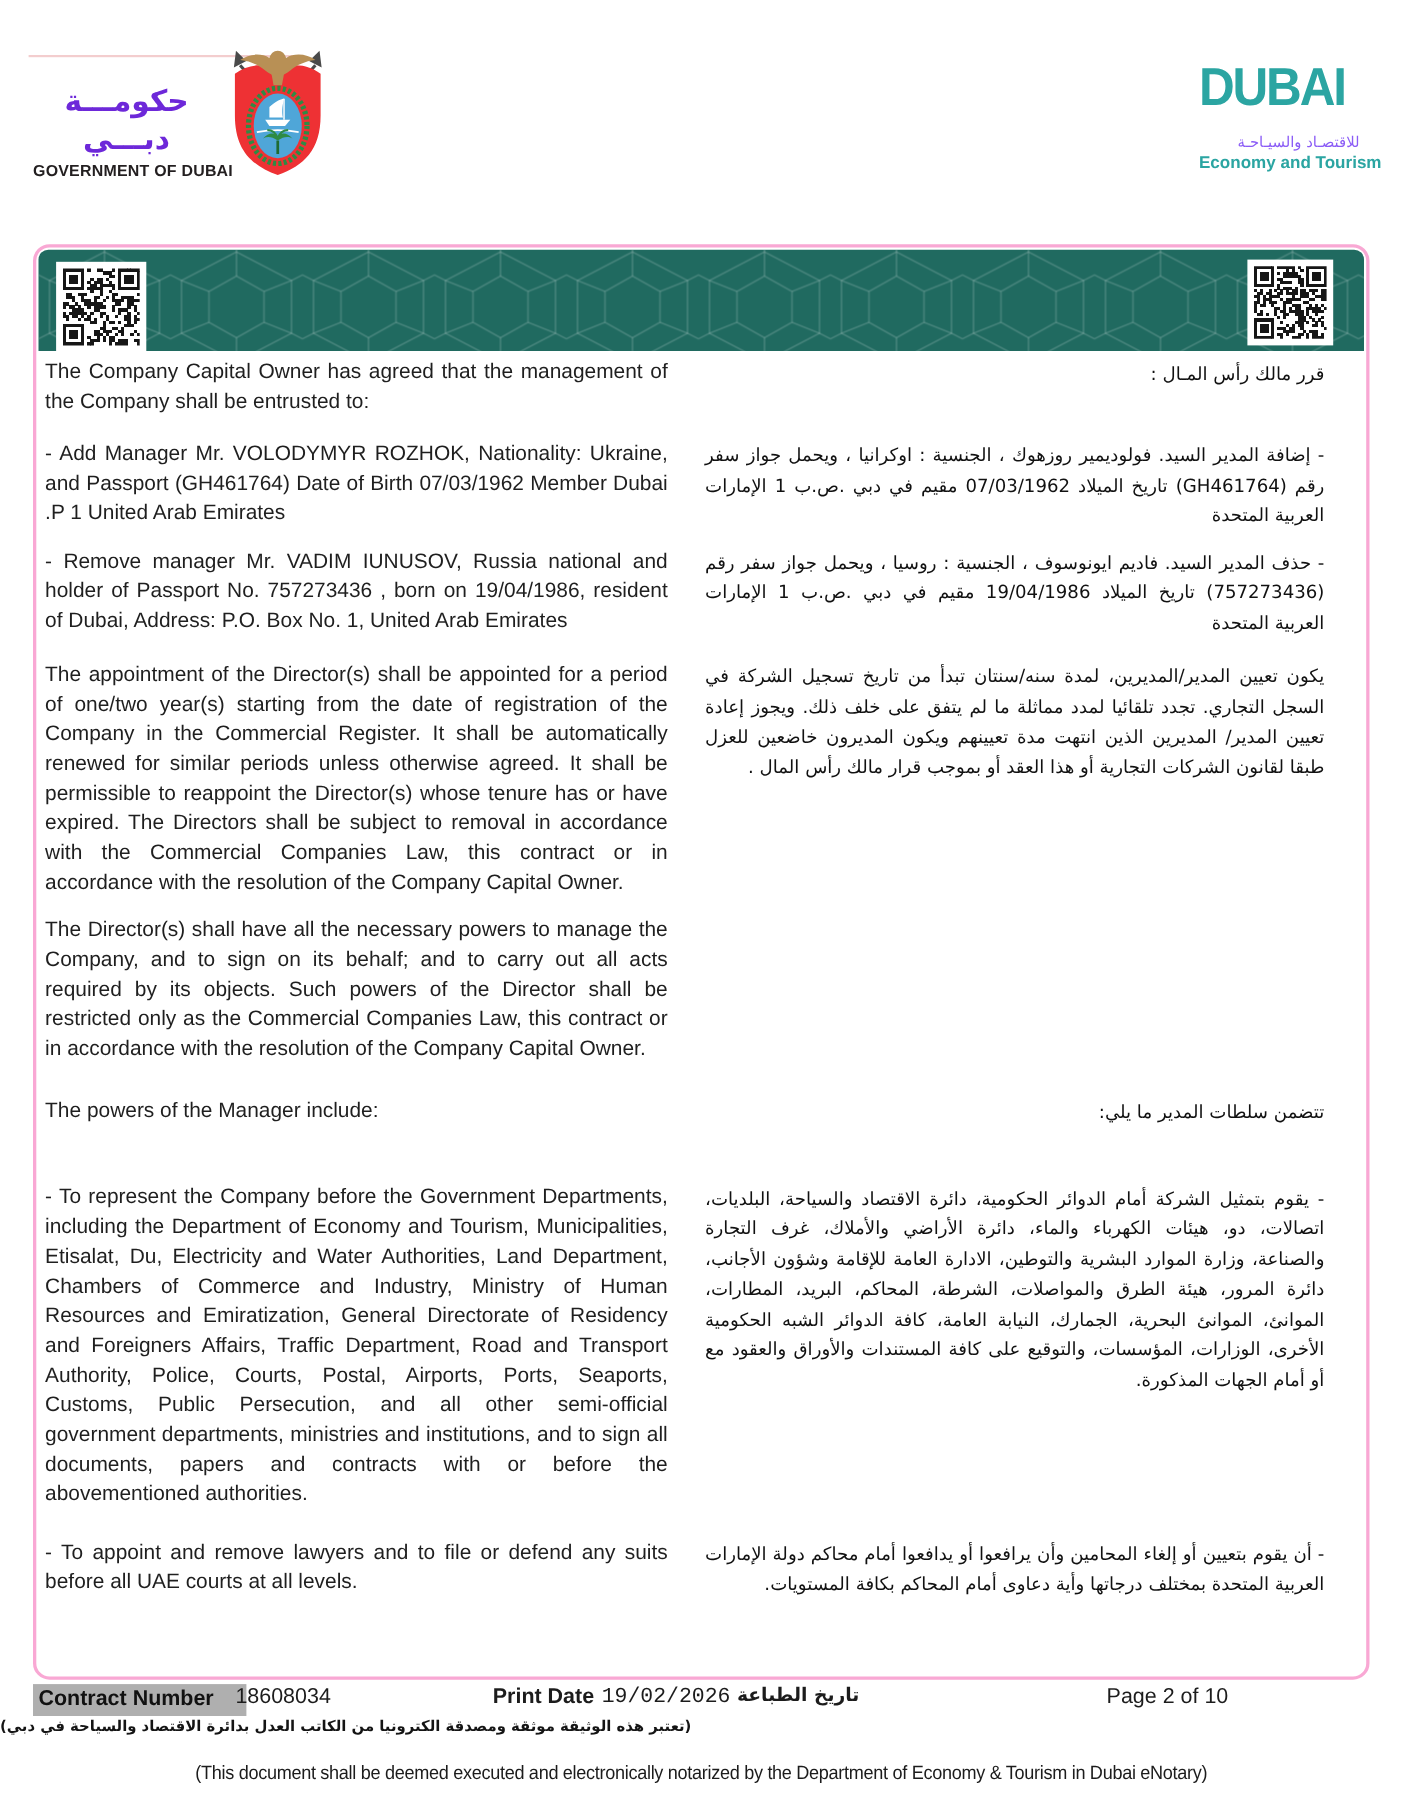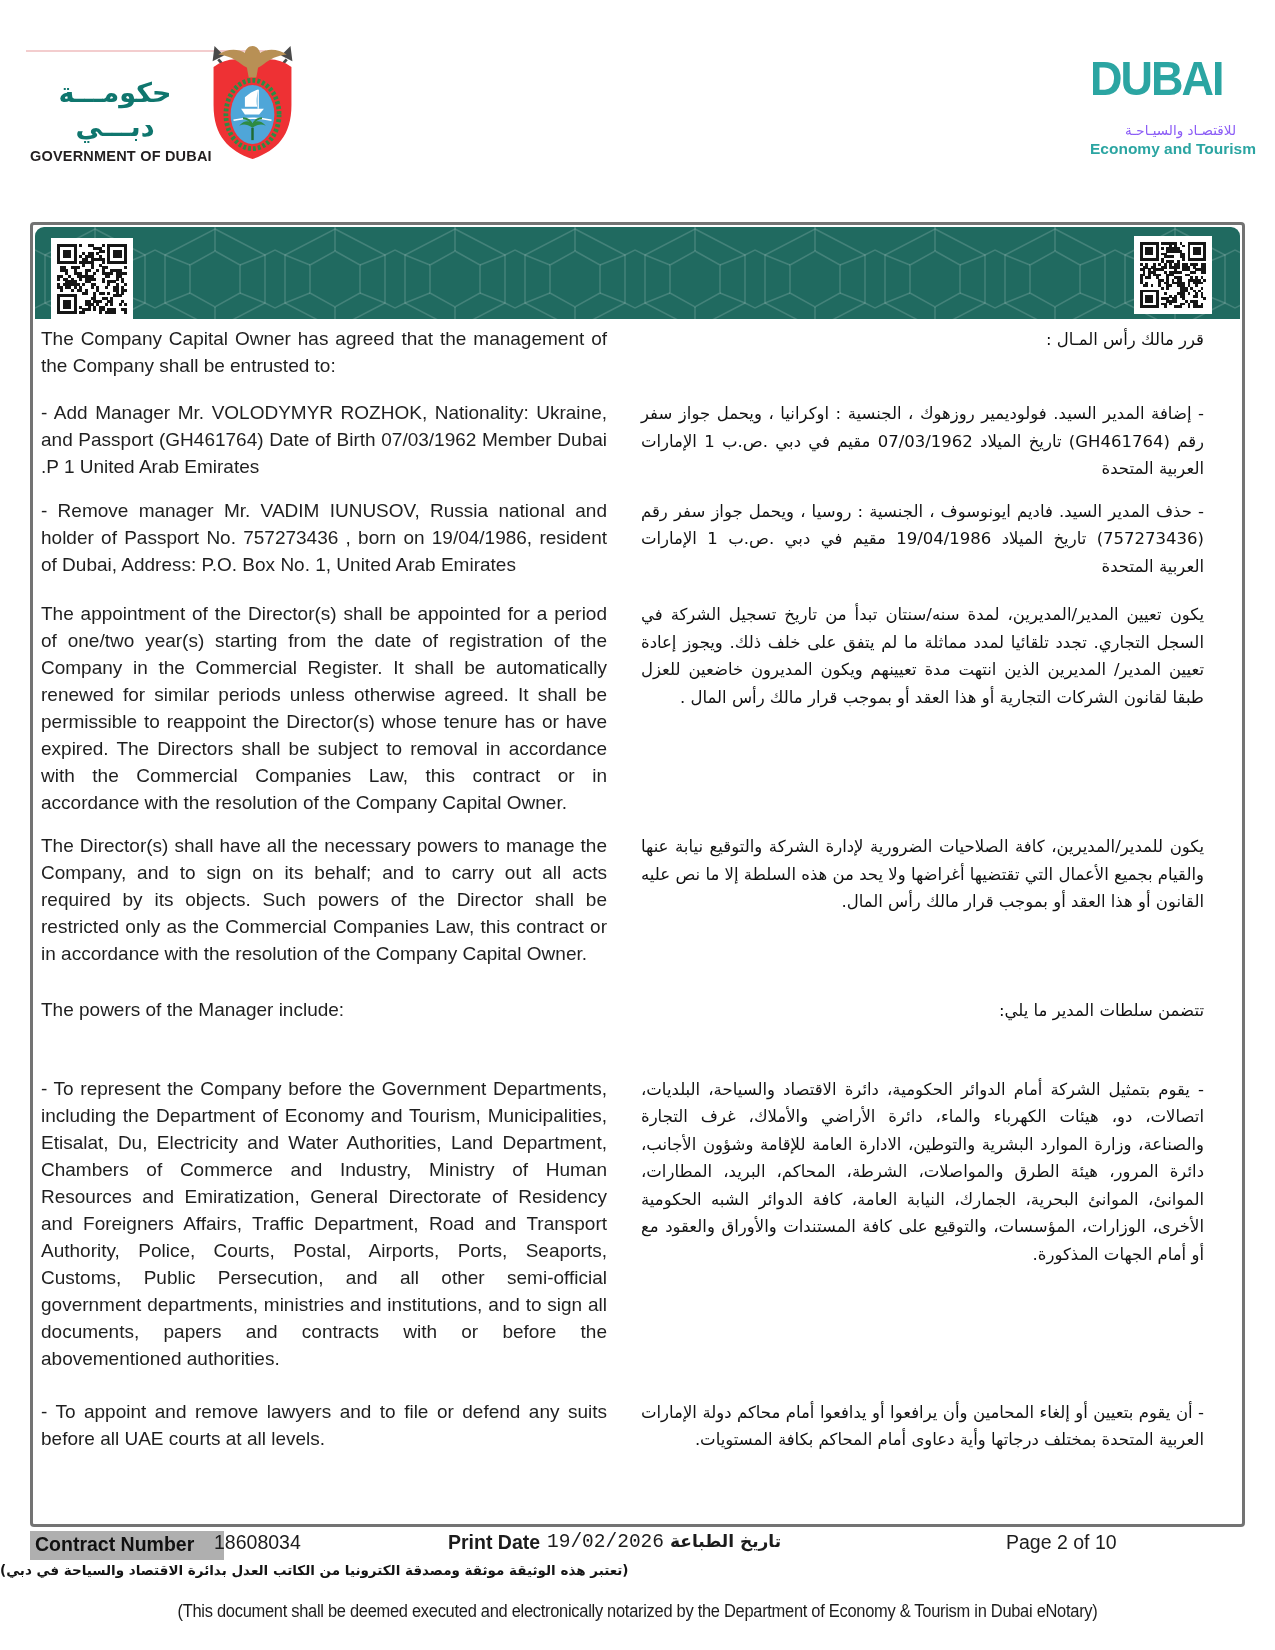--- a/index.html
+++ b/index.html
@@ -4,31 +4,31 @@
 <style>
   html,body{margin:0;padding:0;}
   body{
     width:1275px;height:1650px;background:#ffffff;position:relative;overflow:hidden;
     font-family:"Liberation Sans", sans-serif;color:#1c1c1c;
   }
   
   .header{position:absolute;left:0;top:0;width:1275px;height:222px;}
   .scan-line{position:absolute;left:26px;top:50px;width:240px;height:2px;background:#f3cdce;}
   .gov-text{position:absolute;left:30px;top:76px;width:170px;text-align:center;}
-  .gov-ar{font-family:"DejaVu Sans", sans-serif;font-weight:bold;font-size:27px;line-height:34px;color:#0f766e;direction:rtl;}
+  .gov-ar{font-family:"DejaVu Sans", sans-serif;font-weight:bold;font-size:27px;line-height:34px;color:#6d28d9;direction:rtl;}
   .gov-en{font-size:14.5px;font-weight:bold;letter-spacing:.2px;color:#231f20;margin-top:4px;white-space:nowrap;}
   .crest{position:absolute;left:205px;top:44px;width:95px;height:120px;}
   .det-logo{position:absolute;right:39px;top:56px;width:146px;}
   .det-wordmark{font-size:45px;font-weight:bold;letter-spacing:-2px;line-height:46px;color:#2ba5a2;transform:scaleY(1.08);}
   .det-ar{font-family:"DejaVu Sans", sans-serif;font-size:13.5px;color:#8b5cf6;direction:rtl;letter-spacing:1px;margin-top:20px;}
   .det-en{font-size:15.5px;font-weight:bold;color:#2ba5a2;margin-top:2px;white-space:nowrap;}
   
   .doc-box{
     position:absolute;left:30px;top:222px;width:1209px;height:1299px;
-    border:3px solid #737373;border-radius:4px;background:#fff;
+    border:3px solid #f9a8d4;border-radius:15px;background:#fff;
   }
   .banner{
     position:absolute;left:2px;right:2px;top:2px;height:92px;
     background:#206a60;border-radius:9px 9px 0 0;overflow:hidden;
   }
   .banner svg.hexbg{position:absolute;left:0;top:0;width:100%;height:100%;display:block;}
   .qr{position:absolute;background:#ffffff;padding:6px;box-sizing:border-box;}
   .qr-left{left:16px;top:11px;width:82px;height:82px;}
   .qr-right{right:28px;top:9px;width:78px;height:78px;}
   
@@ -742,21 +742,20 @@
     <div class="row r3">
       <div class="en">- Remove manager Mr. VADIM IUNUSOV, Russia national and holder of Passport No. 757273436 , born on 19/04/1986, resident of Dubai, Address: P.O. Box No. 1, United Arab Emirates</div>
       <div class="ar">- حذف المدير السيد. فاديم ايونوسوف ، الجنسية : روسيا ، ويحمل جواز سفر رقم (757273436) تاريخ الميلاد 19/04/1986 مقيم في دبي .ص.ب 1 الإمارات العربية المتحدة</div>
     </div>
     <div class="row r4">
       <div class="en">The appointment of the Director(s) shall be appointed for a period of one/two year(s) starting from the date of registration of the Company in the Commercial Register. It shall be automatically renewed for similar periods unless otherwise agreed. It shall be permissible to reappoint the Director(s) whose tenure has or have expired. The Directors shall be subject to removal in accordance with the Commercial Companies Law, this contract or in accordance with the resolution of the Company Capital Owner.</div>
       <div class="ar">يكون تعيين المدير/المديرين، لمدة سنه/سنتان تبدأ من تاريخ تسجيل الشركة في السجل التجاري. تجدد تلقائيا لمدد مماثلة ما لم يتفق على خلف ذلك. ويجوز إعادة تعيين المدير/ المديرين الذين انتهت مدة تعيينهم ويكون المديرون خاضعين للعزل طبقا لقانون الشركات التجارية أو هذا العقد أو بموجب قرار مالك رأس المال .</div>
     </div>
     <div class="row r5">
       <div class="en">The Director(s) shall have all the necessary powers to manage the Company, and to sign on its behalf; and to carry out all acts required by its objects. Such powers of the Director shall be restricted only as the Commercial Companies Law, this contract or in accordance with the resolution of the Company Capital Owner.</div>
-      <div class="ar">يكون للمدير/المديرين، كافة الصلاحيات الضرورية لإدارة الشركة والتوقيع نيابة عنها والقيام بجميع الأعمال التي تقتضيها أغراضها ولا يحد من هذه السلطة إلا ما نص عليه القانون أو هذا العقد أو بموجب قرار مالك رأس المال.</div>
     </div>
     <div class="row r6">
       <div class="en">The powers of the Manager include:</div>
       <div class="ar">تتضمن سلطات المدير ما يلي:</div>
     </div>
     <div class="row r7">
       <div class="en"> - To represent the Company before the Government Departments, including the Department of Economy and Tourism, Municipalities, Etisalat, Du, Electricity and Water Authorities, Land Department, Chambers of Commerce and Industry, Ministry of Human Resources and Emiratization, General Directorate of Residency and Foreigners Affairs, Traffic Department, Road and Transport Authority, Police, Courts, Postal, Airports, Ports, Seaports, Customs, Public Persecution, and all other semi-official government departments, ministries and institutions, and to sign all documents, papers and contracts with or before the abovementioned authorities.</div>
       <div class="ar">- يقوم بتمثيل الشركة أمام الدوائر الحكومية، دائرة الاقتصاد والسياحة، البلديات، اتصالات، دو، هيئات الكهرباء والماء، دائرة الأراضي والأملاك، غرف التجارة والصناعة، وزارة الموارد البشرية والتوطين، الادارة العامة للإقامة وشؤون الأجانب، دائرة المرور، هيئة الطرق والمواصلات، الشرطة، المحاكم، البريد، المطارات، الموانئ، الموانئ البحرية، الجمارك، النيابة العامة، كافة الدوائر الشبه الحكومية الأخرى، الوزارات، المؤسسات، والتوقيع على كافة المستندات والأوراق والعقود مع أو أمام الجهات المذكورة.</div>
     </div>
     <div class="row r8">

